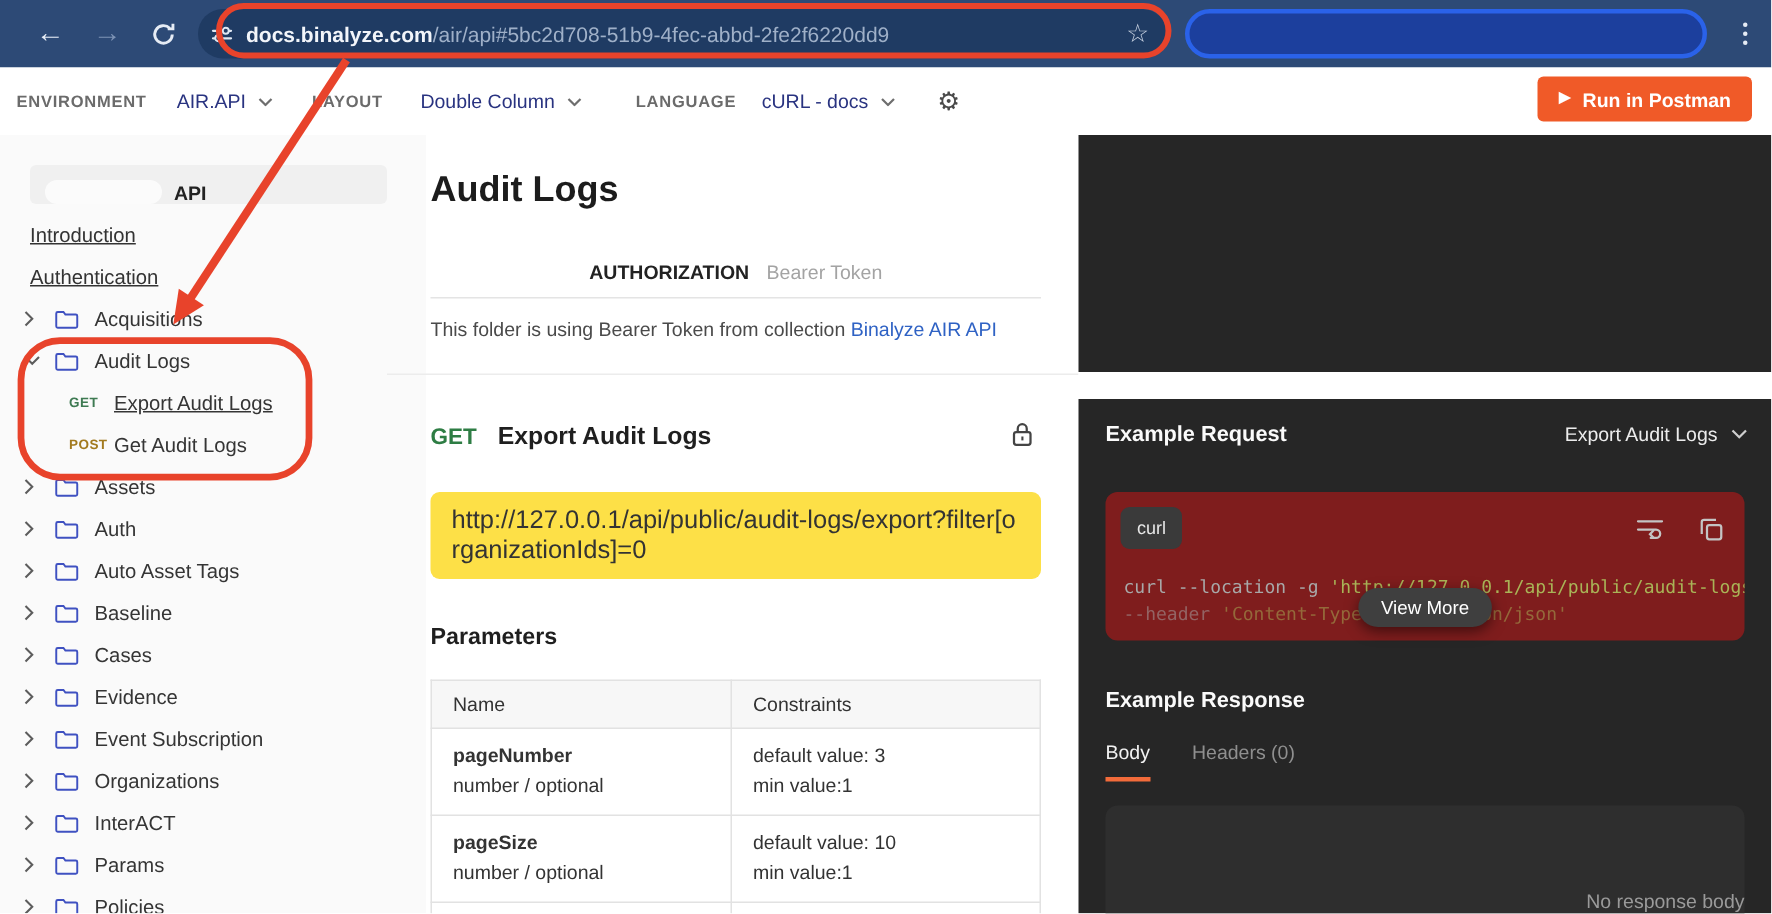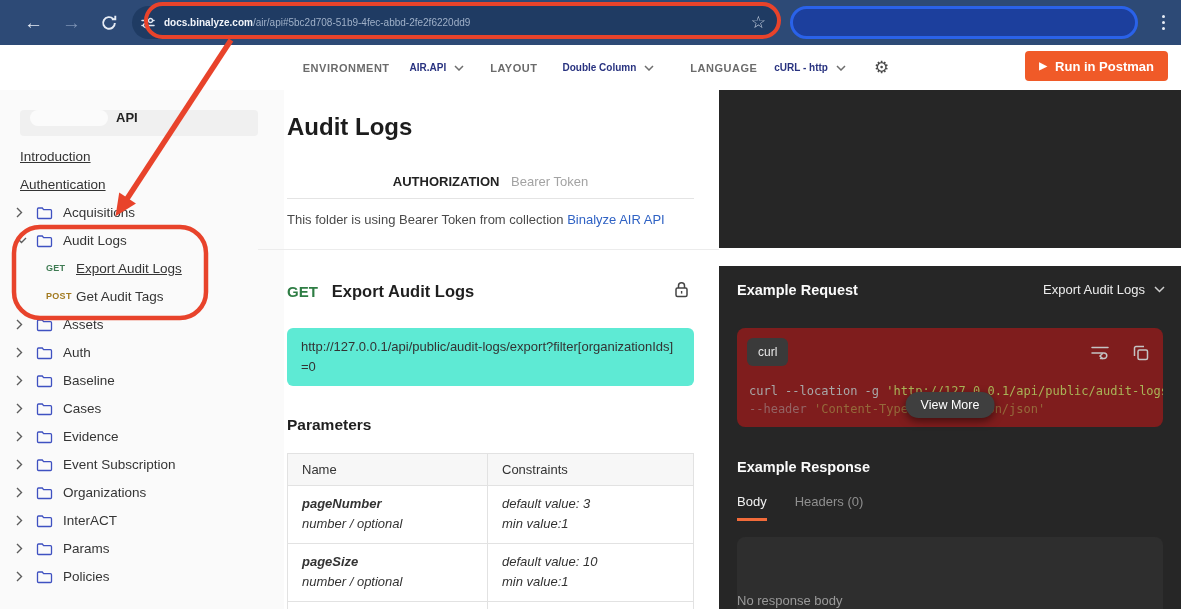--- a/index.html
+++ b/index.html
@@ -10,47 +10,47 @@
   
   .chrome { position:absolute; left:0; top:0; width:1181px; height:45px;
     background:#2d4a76; display:flex; align-items:center; padding-left:24px; }
   .nav-ico { width:18px; text-align:center; font-size:19px; line-height:1; color:#e6ecf5; cursor:pointer; }
   .nav-ico.dim { color:#7d93b5; }
   .nav-ico + .nav-ico, .nav-ico + .reload { margin-left:20px; }
   .reload { margin-left:20px; width:18px; height:18px; cursor:pointer; }
   .addr-pill { margin-left:14px; width:646px; height:33px; border-radius:16.5px;
     background:#1f3b63; display:flex; align-items:center; padding:0 12px 0 7px; }
   .tune { width:18px; height:14px; }
-  .url-text { margin-left:7px; font-size:10px; white-space:nowrap; overflow:hidden; }
+  .url-text { margin-left:7px; font-size:14px; white-space:nowrap; overflow:hidden; }
   .url-host { color:#f2f5fa; font-weight:bold; }
   .url-path { color:#9fb0c8; }
   .star { margin-left:auto; color:#c6d0e0; font-size:17px; line-height:1; cursor:pointer; }
   .redact-pill { margin-left:12px; width:348px; height:33px; border-radius:17px;
     background:#1c3f9d; border:3px solid #2a62e9; }
   .kebab { margin-left:auto; margin-right:16px; display:flex; flex-direction:column; gap:3px; cursor:pointer; }
   .kebab i { width:3px; height:3px; border-radius:50%; background:#e6ecf5; }
 
   
   .toolbar { position:absolute; left:0; top:45px; width:1181px; height:45px; background:#fff;
-    display:flex; align-items:center; padding-left:11px;justify-content:center; }
+    display:flex; align-items:center; padding-left:11px; }
   .tb-label { font-size:11px; font-weight:bold; letter-spacing:.5px; color:#6b6b6b; }
-  .tb-value { font-size:10px; font-weight:bold; color:#293380; cursor:pointer; }
+  .tb-value { font-size:13px; font-weight:normal; color:#293380; cursor:pointer; }
   .tb-chev { margin-left:8px; color:#6e6e6e; display:flex; cursor:pointer; }
   .gear { font-size:17px; color:#4a4a4a; margin-left:28px; cursor:pointer; line-height:1; }
   .run-btn { position:absolute; right:13px; top:6px; height:30px; background:#f05a28;
     border:none; border-radius:4px; color:#fff; font-weight:bold; font-size:13px;
     padding:0 14px; display:flex; align-items:center; gap:8px; cursor:pointer;
     font-family:"Liberation Sans", sans-serif; }
   .run-play { font-size:10px; line-height:1; }
 
   
   .sidebar { position:absolute; left:0; top:90px; width:284px; height:519px;
     background:#fafafa; overflow:hidden; font-size:13.5px; color:#3a3a3a; }
   .s-header { margin:20px 26px 0 20px; height:26px; background:#f0f0f0; border-radius:4px;
-    display:flex; align-items:flex-start; padding:0 10px; }
+    display:flex; align-items:flex-end; padding:0 10px; }
   .s-blob { width:78px; height:16px; background:#fbfbfb; border-radius:8px; }
   .s-header-label { margin-left:8px; font-weight:bold; font-size:13px; color:#222; }
   .s-link { margin:13px 0 0 20px; width:max-content; text-decoration:underline; color:#333; cursor:pointer; }
   .s-rows { margin-top:6px; }
   .s-row { display:flex; align-items:center; height:28px; padding-left:16px; cursor:pointer; }
   .chev { width:12px; display:flex; color:#5c5c5c; }
   .f-ico { margin-left:8px; display:flex; }
   .f-label { margin-left:10px; color:#353535; }
   .s-method-row { display:flex; align-items:center; height:28px; padding-left:46px; cursor:pointer; }
   .m-badge { font-size:9px; font-weight:bold; letter-spacing:.3px; width:26px; }
@@ -66,27 +66,27 @@
   .auth-label { font-weight:bold; color:#222; }
   .auth-value { color:#a3a3a3; margin-left:8px; }
   .auth-hr { margin-top:9px; border:none; border-top:1px solid #e4e4e4; }
   .auth-note { margin-top:13px; font-size:13px; color:#4a4a4a; }
   .auth-note a { color:#2f62c4; text-decoration:none; cursor:pointer; }
   .section-divider { position:absolute; left:258px; top:249px; width:461px; height:1px; background:#ececec; }
   .req-head { margin-top:55px; display:flex; align-items:center; position:relative; }
   .method-get { color:#2e7d44; font-weight:bold; font-size:15px; }
   .req-title { margin-left:14px; font-size:16.5px; font-weight:bold; color:#1f1f1f; }
   .lock { position:absolute; right:5px; top:-1px; }
-  .url-box { margin-top:27px; background:#5eead4; border-radius:6px; padding:9px 14px;
-    font-size:13px; color:#333; line-height:20px; word-break:break-all; }
+  .url-box { margin-top:27px; background:#fde047; border-radius:6px; padding:9px 14px;
+    font-size:17px; color:#333; line-height:20px; word-break:break-all; }
   .params-h { margin-top:30px; font-size:15.5px; font-weight:bold; color:#1f1f1f; }
   .p-table { margin-top:19px; width:100%; border-collapse:collapse; font-size:13px; color:#333; }
   .p-table th, .p-table td { border:1px solid #e2e2e2; text-align:left; vertical-align:top; }
   .p-table th { background:#f7f7f7; font-weight:normal; padding:8px 14px; }
-  .p-table td { padding:10px 14px 12px;font-style:italic; }
+  .p-table td { padding:10px 14px 12px; }
   .p-table .col-n { width:200px; }
   .cell-b { font-weight:bold; }
   .cell-sub { margin-top:5px; font-weight:normal; }
 
   
   .rp { position:absolute; left:719px; top:90px; width:462px; height:519px; background:#fff; }
   .rp-block1 { position:absolute; top:0; left:0; right:0; height:158px; background:#262626; }
   .rp-block2 { position:absolute; top:176px; left:0; right:0; bottom:0; background:#262626; }
   .ex-head-row { position:absolute; top:16px; left:18px; right:16px;
     display:flex; justify-content:space-between; align-items:flex-start; }
@@ -107,21 +107,21 @@
   .view-more { position:absolute; top:126px; left:50%; transform:translateX(-50%);
     background:#3f3f3f; color:#fff; font-size:12.5px; padding:6px 15px; border-radius:15px;
     border:none; box-shadow:0 3px 9px rgba(0,0,0,.5); cursor:pointer; z-index:5;
     font-family:"Liberation Sans", sans-serif; }
   .resp-h { position:absolute; top:193px; left:18px; font-size:14.5px; font-weight:bold; color:#fafafa; }
   .tabs { position:absolute; top:228px; left:18px; display:flex; gap:28px; font-size:13px; }
   .tab-body { color:#f2f2f2; padding-bottom:9px; border-bottom:3px solid #f26b3a; cursor:pointer; }
   .tab-headers { color:#8f8f8f; cursor:pointer; }
   .resp-box { position:absolute; top:271px; left:18px; width:426px; height:130px;
     background:#2e2e2e; border-radius:8px; }
-  .no-resp { position:absolute; top:56px; left:0; right:0; text-align:left;
+  .no-resp { position:absolute; top:56px; left:0; right:0; text-align:right;
     color:#9a9a9a; font-size:13px; }
 
   
   .annotations { position:absolute; inset:0; z-index:40; pointer-events:none; }
 </style>
 </head>
 <body>
 
 <div class="page">
 
@@ -165,21 +165,21 @@
         </svg>
       </span>
     <span class="tb-label" style="margin-left:26px">LAYOUT</span>
     <span class="tb-value" style="margin-left:25px">Double Column</span>
     <span class="tb-chev">
         <svg width="10" height="6" viewBox="0 0 10 6">
           <path d="M1 1l4 4 4-4" fill="none" stroke="currentColor" stroke-width="1.5"></path>
         </svg>
       </span>
     <span class="tb-label" style="margin-left:36px">LANGUAGE</span>
-    <span class="tb-value" style="margin-left:17px">cURL - http</span>
+    <span class="tb-value" style="margin-left:17px">cURL - docs</span>
     <span class="tb-chev">
         <svg width="10" height="6" viewBox="0 0 10 6">
           <path d="M1 1l4 4 4-4" fill="none" stroke="currentColor" stroke-width="1.5"></path>
         </svg>
       </span>
     <span class="gear">⚙</span>
     <button class="run-btn">
       <span class="run-play">▶</span>
       <span>Run in Postman</span>
     </button>
@@ -218,21 +218,21 @@
             </svg>
           </span>
         <span class="f-label">Audit Logs</span>
       </div>
       <div class="s-method-row">
         <span class="m-badge m-get">GET</span>
         <span class="m-label current">Export Audit Logs</span>
       </div>
       <div class="s-method-row">
         <span class="m-badge m-post">POST</span>
-        <span class="m-label">Get Audit Tags</span>
+        <span class="m-label">Get Audit Logs</span>
       </div>
       <div class="s-row">
         <span class="chev">
             <svg width="7" height="11" viewBox="0 0 7 11">
               <path d="M1 1l4.5 4.5L1 10" fill="none" stroke="currentColor" stroke-width="1.4"></path>
             </svg>
           </span>
         <span class="f-ico">
             <svg width="17" height="15" viewBox="0 0 17 15">
               <path d="M1.5 4C1.5 3.4 2 3 2.5 3h3.8l1.3 1.7h6.9c.6 0 1 .4 1 1v6.8c0 .6-.4 1-1 1h-12c-.5 0-1-.4-1-1z" fill="none" stroke="#3f51c1" stroke-width="1.3"></path>
@@ -245,20 +245,33 @@
             <svg width="7" height="11" viewBox="0 0 7 11">
               <path d="M1 1l4.5 4.5L1 10" fill="none" stroke="currentColor" stroke-width="1.4"></path>
             </svg>
           </span>
         <span class="f-ico">
             <svg width="17" height="15" viewBox="0 0 17 15">
               <path d="M1.5 4C1.5 3.4 2 3 2.5 3h3.8l1.3 1.7h6.9c.6 0 1 .4 1 1v6.8c0 .6-.4 1-1 1h-12c-.5 0-1-.4-1-1z" fill="none" stroke="#3f51c1" stroke-width="1.3"></path>
             </svg>
           </span>
         <span class="f-label">Auth</span>
+      </div>
+      <div class="s-row">
+        <span class="chev">
+            <svg width="7" height="11" viewBox="0 0 7 11">
+              <path d="M1 1l4.5 4.5L1 10" fill="none" stroke="currentColor" stroke-width="1.4"></path>
+            </svg>
+          </span>
+        <span class="f-ico">
+            <svg width="17" height="15" viewBox="0 0 17 15">
+              <path d="M1.5 4C1.5 3.4 2 3 2.5 3h3.8l1.3 1.7h6.9c.6 0 1 .4 1 1v6.8c0 .6-.4 1-1 1h-12c-.5 0-1-.4-1-1z" fill="none" stroke="#3f51c1" stroke-width="1.3"></path>
+            </svg>
+          </span>
+        <span class="f-label">Auto Asset Tags</span>
       </div>
       <div class="s-row">
         <span class="chev">
             <svg width="7" height="11" viewBox="0 0 7 11">
               <path d="M1 1l4.5 4.5L1 10" fill="none" stroke="currentColor" stroke-width="1.4"></path>
             </svg>
           </span>
         <span class="f-ico">
             <svg width="17" height="15" viewBox="0 0 17 15">
               <path d="M1.5 4C1.5 3.4 2 3 2.5 3h3.8l1.3 1.7h6.9c.6 0 1 .4 1 1v6.8c0 .6-.4 1-1 1h-12c-.5 0-1-.4-1-1z" fill="none" stroke="#3f51c1" stroke-width="1.3"></path>

